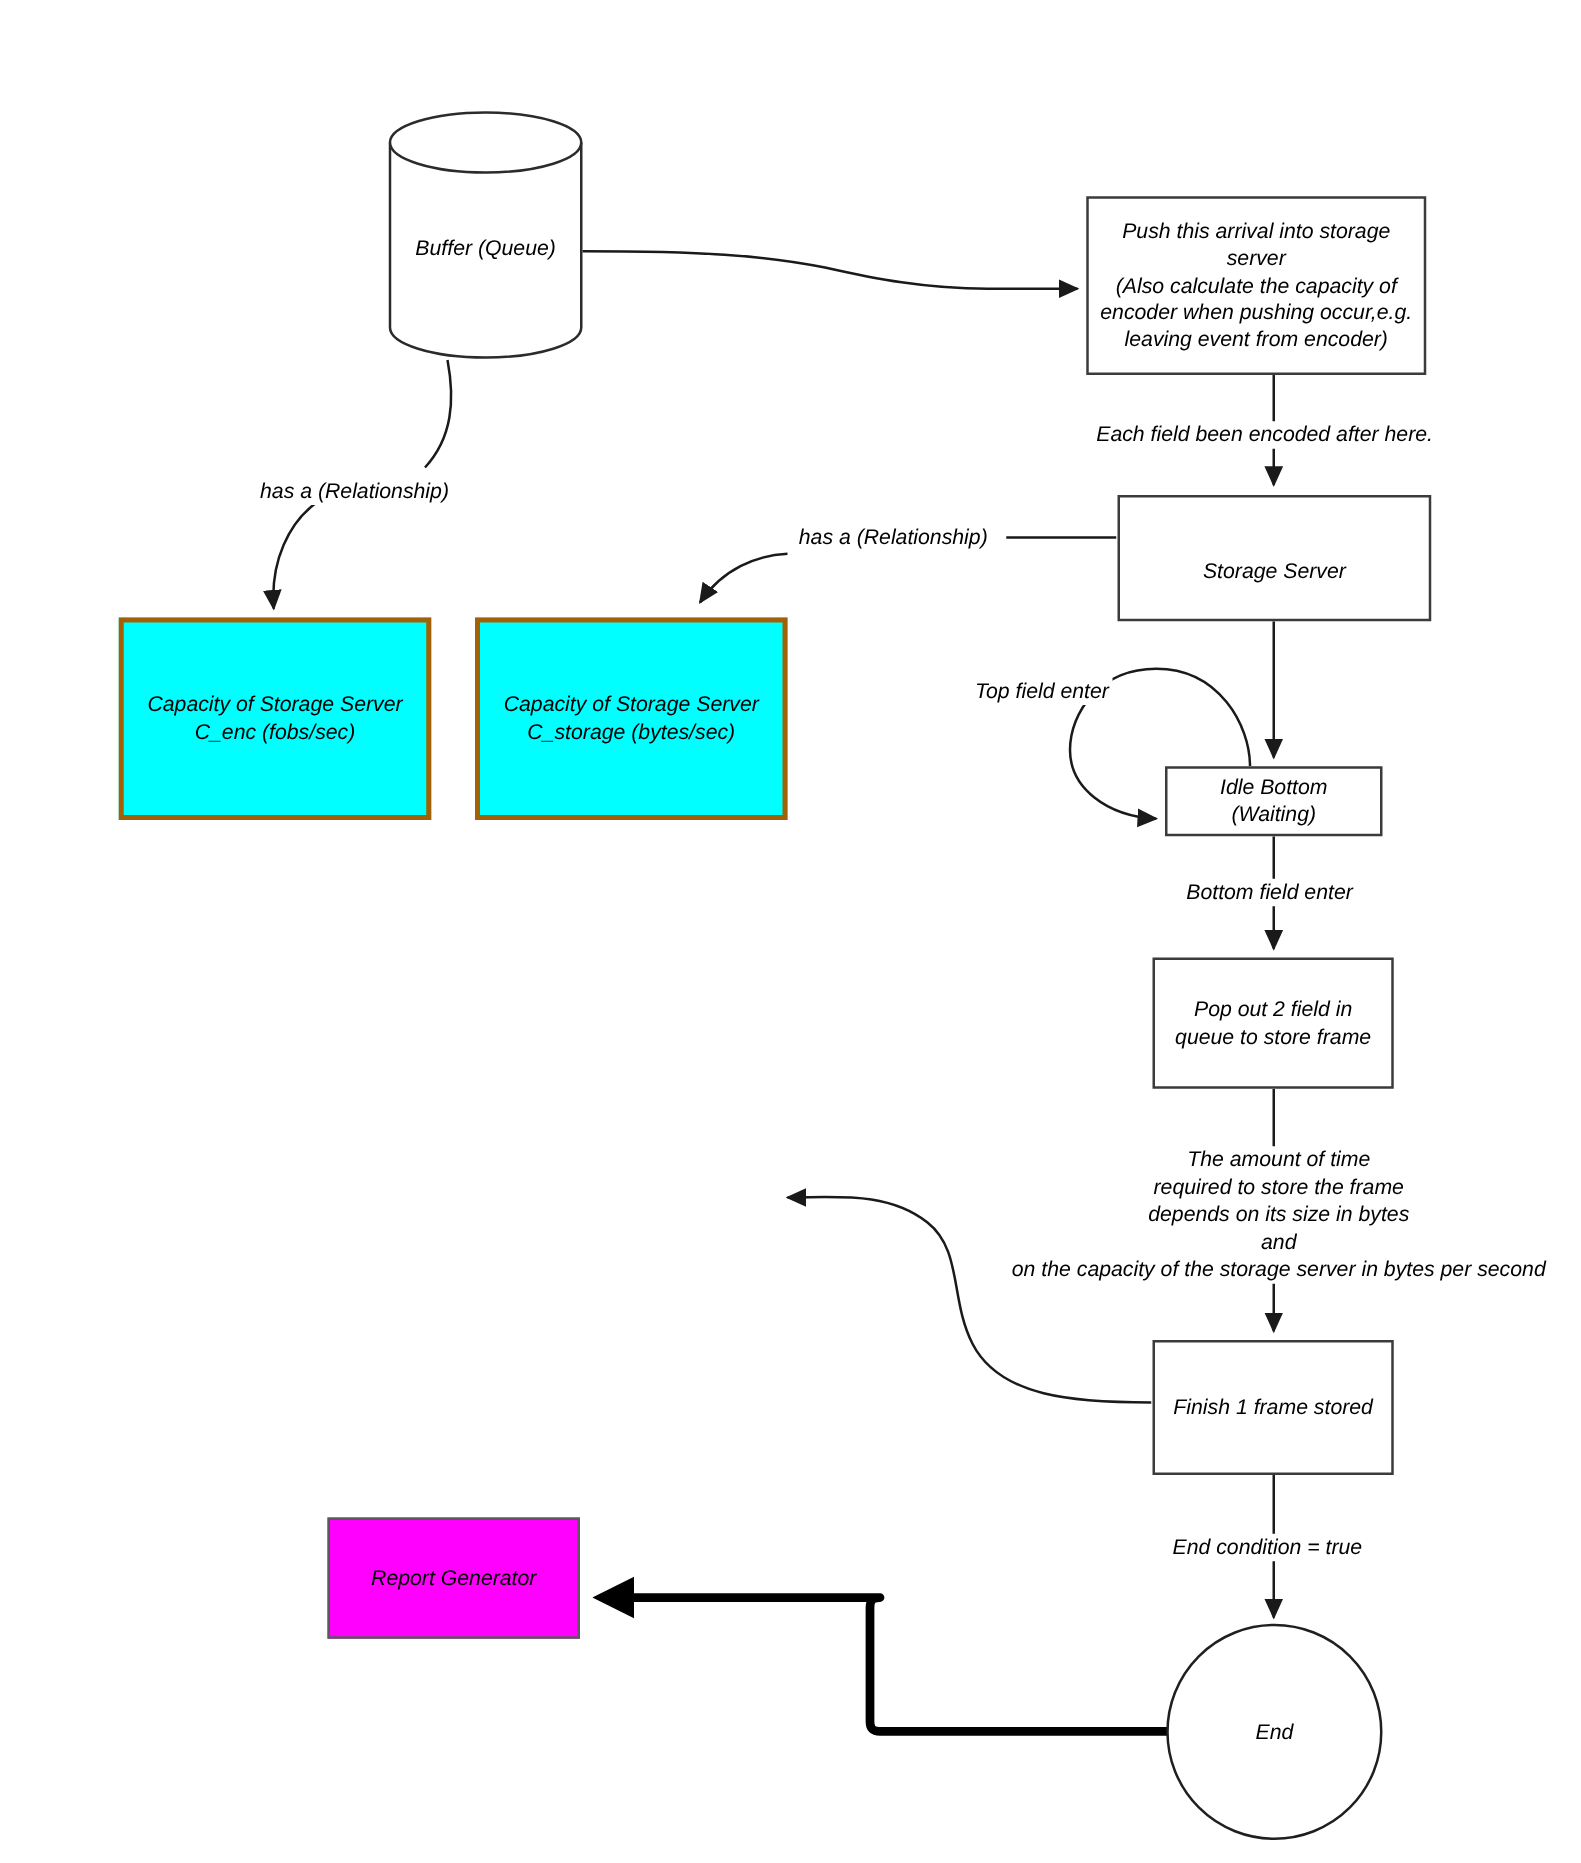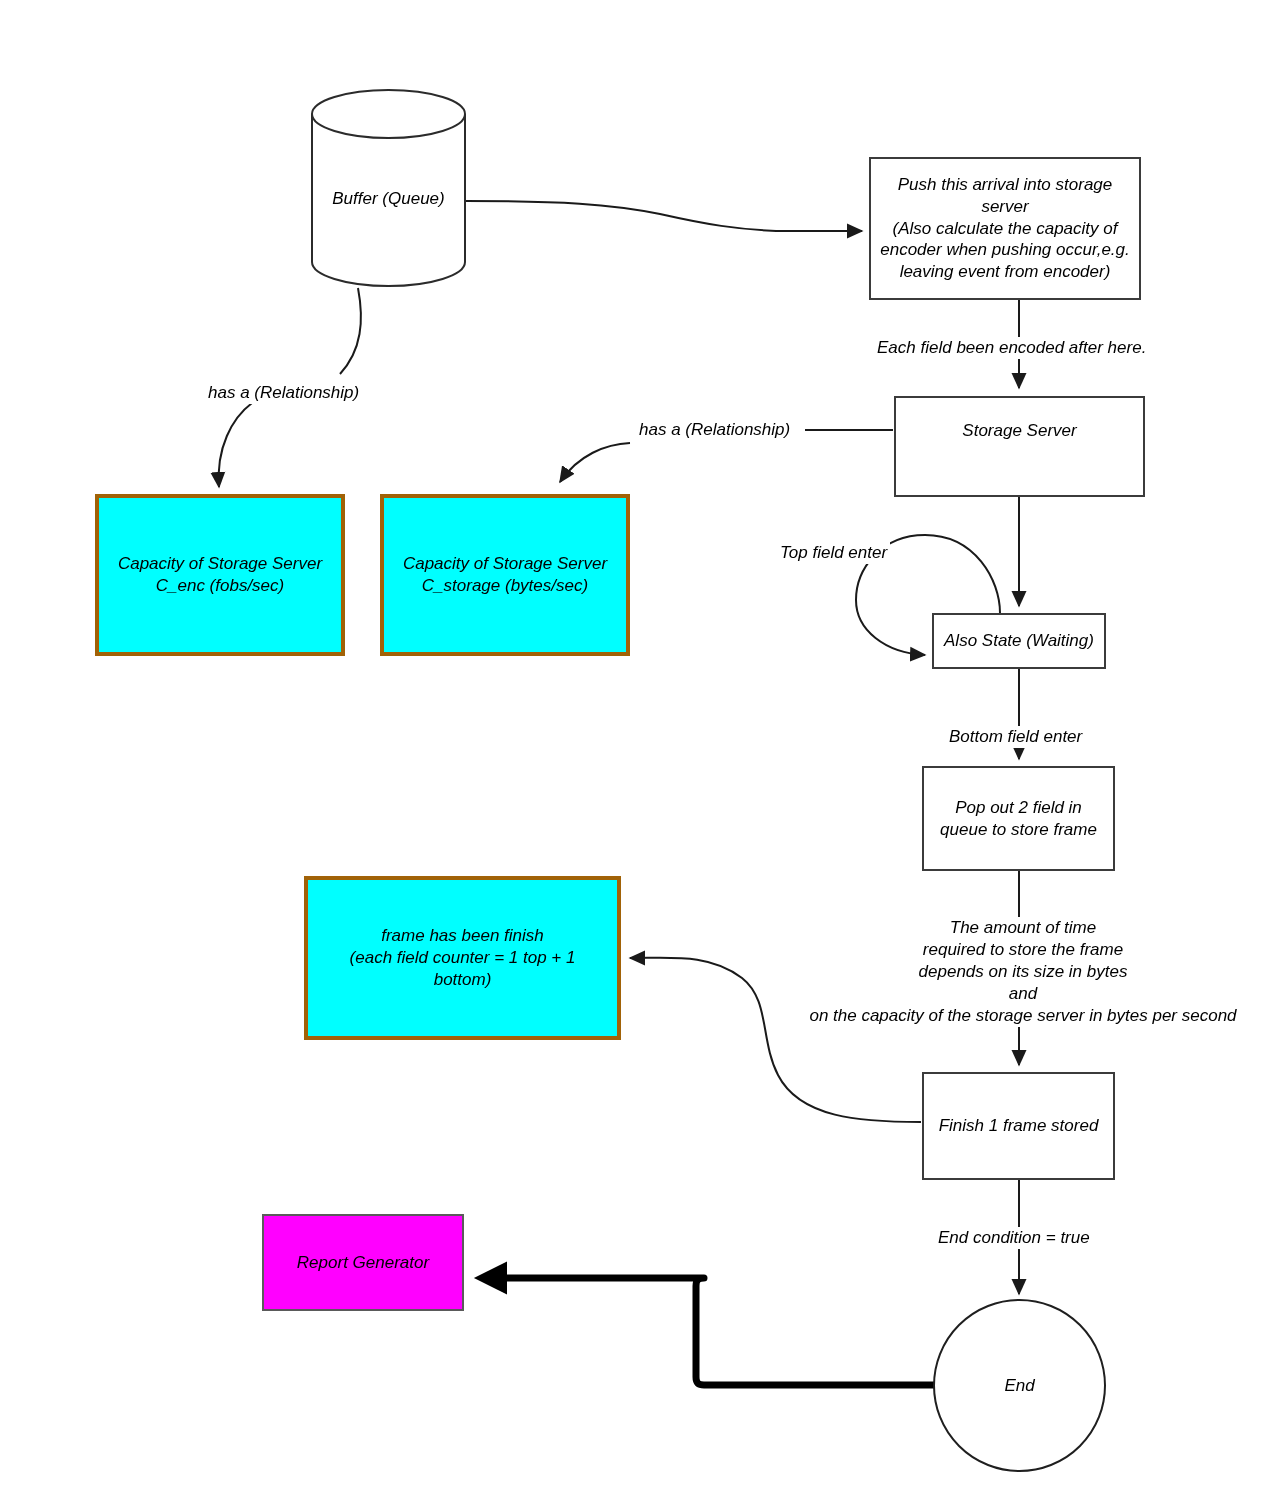--- a/index.html
+++ b/index.html
@@ -138,26 +138,26 @@
     <div class="cyl-label" style="top:101px; left:0;">Buffer (Queue)</div>
   </div>
 
   <div class="node rect-node" style="left:869px; top:157px; width:272px; height:143px;">
     <span class="node-label">Push this arrival into storage server
 (Also calculate the capacity of
 encoder when pushing occur,e.g.
 leaving event from encoder)</span>
   </div>
 
-  <div class="node rect-node align-top" style="left:894px; top:396px; width:251px; height:101px; padding-top:22px;">
+  <div class="node rect-node align-top" style="left:894px; top:396px; width:251px; height:101px; padding-top:48px;">
     <span class="node-label">Storage Server</span>
   </div>
 
   <div class="node rect-node" style="left:932px; top:613px; width:174px; height:56px;">
-    <span class="node-label">Also State (Waiting)</span>
+    <span class="node-label">Idle Bottom (Waiting)</span>
   </div>
 
   <div class="node rect-node" style="left:922px; top:766px; width:193px; height:105px;">
     <span class="node-label">Pop out 2 field in
 queue to store frame</span>
   </div>
 
   <div class="node rect-node" style="left:922px; top:1072px; width:193px; height:108px;">
     <span class="node-label">Finish 1 frame stored</span>
   </div>
@@ -169,39 +169,34 @@
   <div class="node cyan-node" style="left:95px; top:494px; width:250px; height:162px;">
     <span class="node-label">Capacity of Storage Server
 C_enc (fobs/sec)</span>
   </div>
 
   <div class="node cyan-node" style="left:380px; top:494px; width:250px; height:162px;">
     <span class="node-label">Capacity of Storage Server
 C_storage (bytes/sec)</span>
   </div>
 
-  <div class="node cyan-node" style="left:304px; top:876px; width:317px; height:164px;">
-    <span class="node-label">frame has been finish
-(each field counter = 1 top + 1
-bottom)</span>
-  </div>
 
   <div class="node magenta-node" style="left:262px; top:1214px; width:202px; height:97px;">
     <span class="node-label">Report Generator</span>
   </div>
 
   <div class="edge-label" style="left:205px; top:382px;">has a (Relationship)</div>
 
   <div class="edge-label" style="left:636px; top:419px;">has a (Relationship)</div>
 
   <div class="edge-label" style="left:874px; top:337px;">Each field been encoded after here.</div>
 
   <div class="edge-label" style="left:777px; top:542px;">Top field enter</div>
 
-  <div class="edge-label" style="left:946px; top:726px;text-align:right;">Bottom field enter</div>
+  <div class="edge-label" style="left:946px; top:703px;text-align:right;">Bottom field enter</div>
 
   <div class="edge-label" style="left:789px; top:917px; width:462px;">The amount of time
 required to store the frame
 depends on its size in bytes
 and
 on the capacity of the storage server in bytes per second</div>
 
   <div class="edge-label" style="left:935px; top:1227px;">End condition = true</div>
 
 </div>

